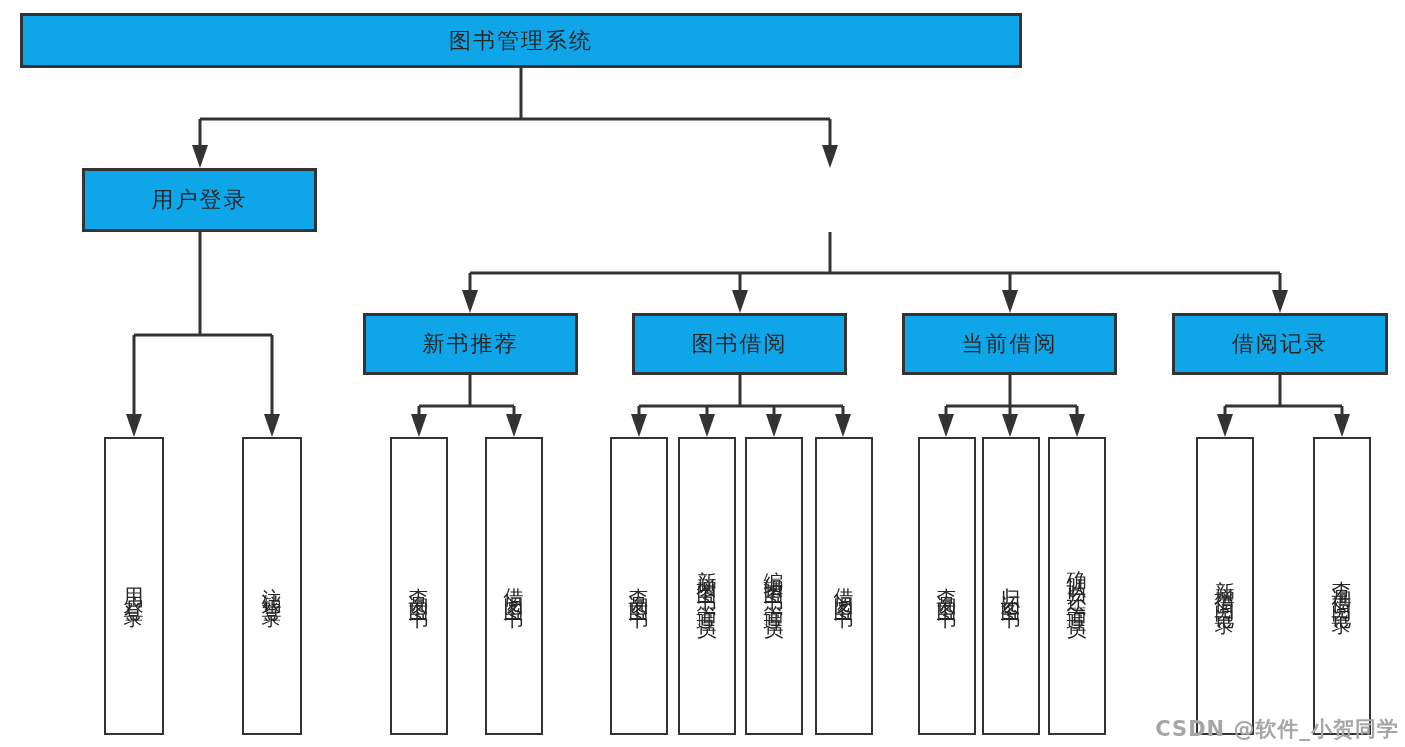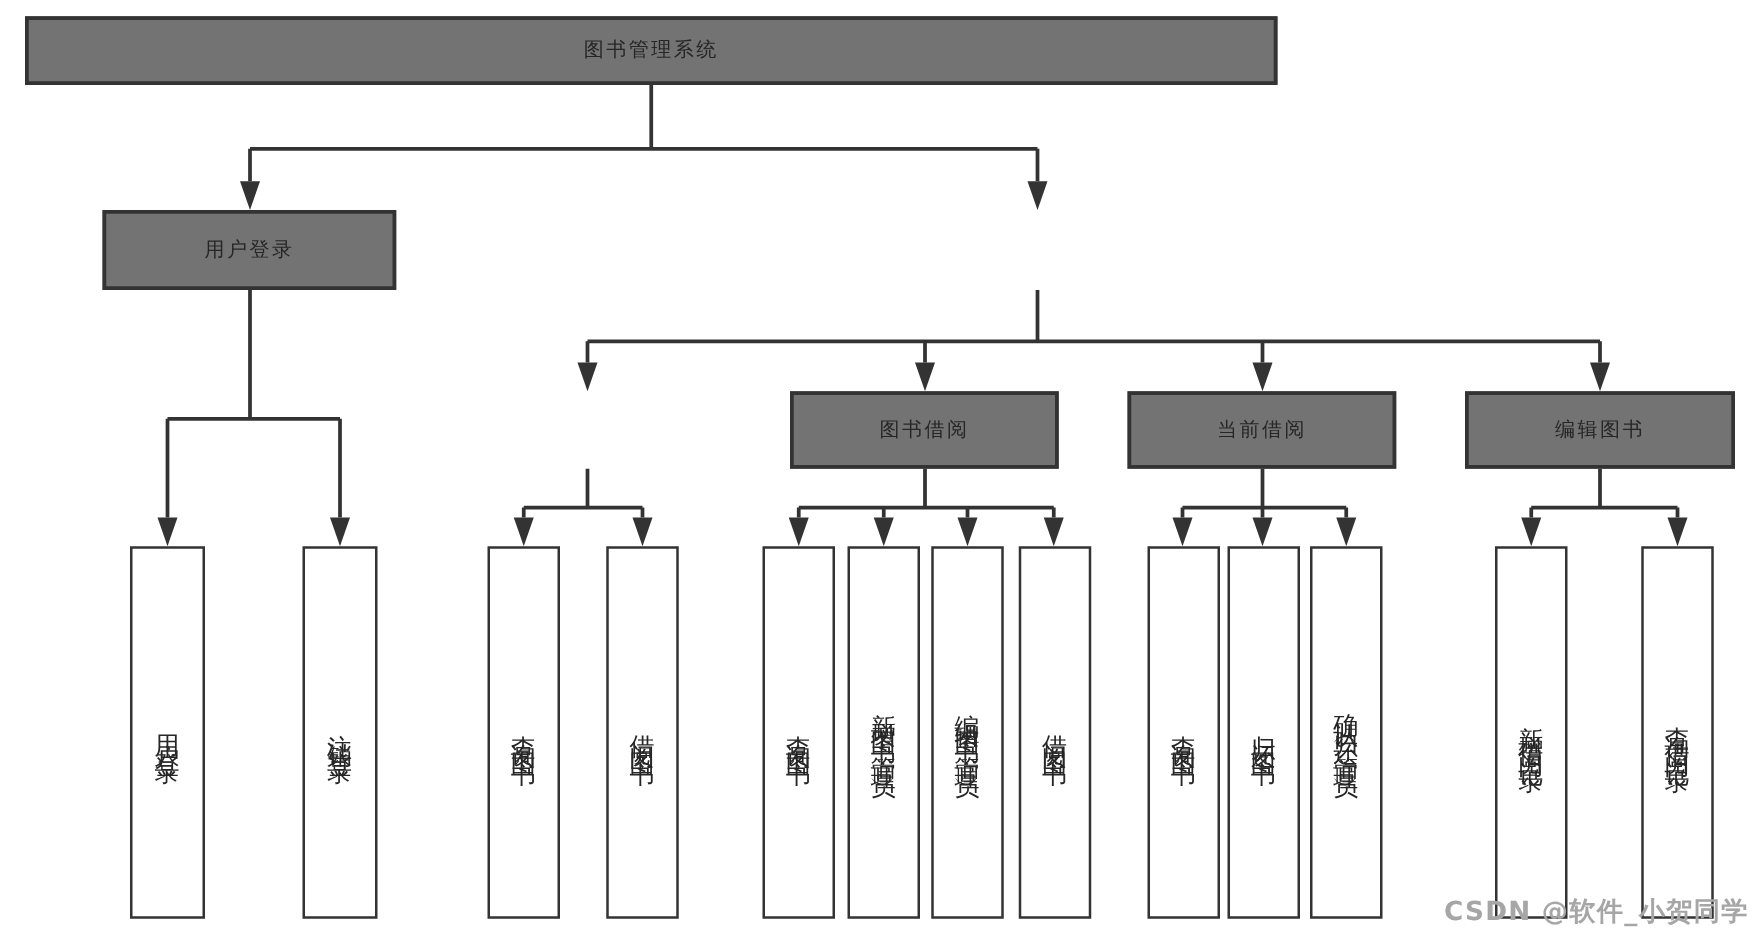--- a/index.html
+++ b/index.html
@@ -13,27 +13,27 @@
     color: #262626;
   }
   #wires {
     position: absolute;
     left: 0; top: 0;
     width: 1405px; height: 747px;
     z-index: 1;
   }
   .node {
     position: absolute;
-    background: #737373;
+    background: #0ea5e9;
     border: 3px solid #333333;
     box-sizing: border-box;
     display: flex;
     align-items: center;
     justify-content: center;
-    font-size: 16px;
+    font-size: 22px;
     letter-spacing: 2px;
     z-index: 2;
   }
   .vnode {
     position: absolute;
     background: #ffffff;
     border: 2.5px solid #333333;
     box-sizing: border-box;
     display: flex;
     align-items: center;
@@ -138,23 +138,24 @@
       <path d="M1342,406 V414"></path>
       <polygon points="1225,437 1217,414 1233,414" fill="#333333" stroke="none"></polygon>
       <polygon points="1342,437 1334,414 1350,414" fill="#333333" stroke="none"></polygon>
     </g>
   </svg>
 
   <div class="node" style="left:20px; top:13px; width:1002px; height:55px;">图书管理系统</div>
 
   <div class="node" style="left:82px; top:168px; width:235px; height:64px;">用户登录</div>
 
+  <div class="node" style="left:363px; top:313px; width:215px; height:62px;">新书推荐</div>
   <div class="node" style="left:632px; top:313px; width:215px; height:62px;">图书借阅</div>
   <div class="node" style="left:902px; top:313px; width:215px; height:62px;">当前借阅</div>
-  <div class="node" style="left:1172px; top:313px; width:216px; height:62px;">编辑图书</div>
+  <div class="node" style="left:1172px; top:313px; width:216px; height:62px;">借阅记录</div>
 
   <div class="vnode" style="left:104px; width:60px;">
     <span class="vtext">用户登录</span>
   </div>
   <div class="vnode" style="left:242px; width:60px;">
     <span class="vtext">注销登录</span>
   </div>
 
   <div class="vnode" style="left:390px; width:58px;">
     <span class="vtext">查询图书</span>

